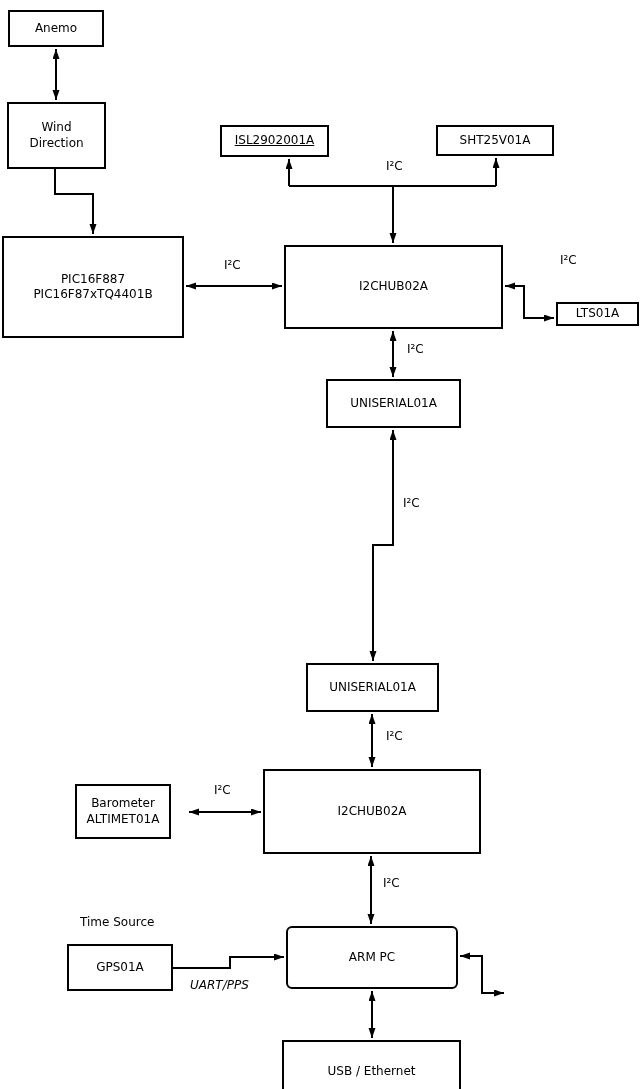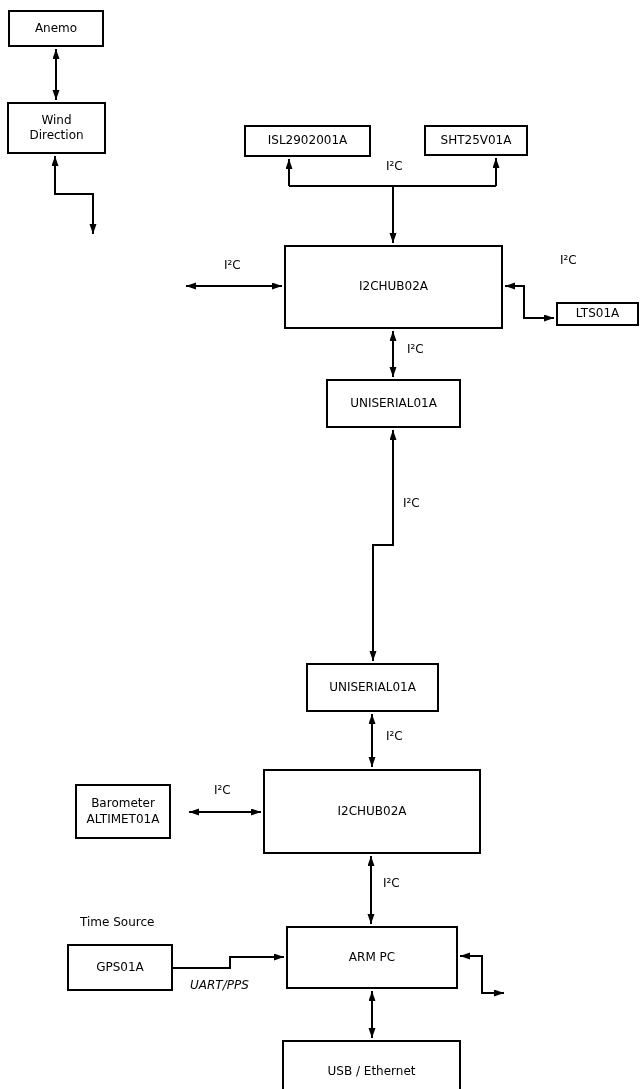--- a/index.html
+++ b/index.html
@@ -39,32 +39,32 @@
   }
   .buslabel {
     position: absolute;
     font-size: 12px;
     line-height: 1.1;
     white-space: nowrap;
     text-align: right;
   }
   
   .n-anemo   { left:8px;   top:2px;    width:96px;  height:37px; }
-  .n-wind    { left:7px;   top:94px;   width:99px;  height:52px; }
+  .n-wind    { left:7px;   top:94px;   width:99px;  height:67px; }
   .n-pic     { left:2px;   top:228px;  width:182px; height:102px; }
-  .n-isl     { left:244px; top:117px;  width:127px; height:32px; }
-  .n-sht     { left:424px; top:117px;  width:104px; height:31px; }
+  .n-isl     { left:220px; top:117px;  width:109px; height:32px;text-decoration:underline; }
+  .n-sht     { left:436px; top:117px;  width:118px; height:31px; }
   .n-hub1    { left:284px; top:237px;  width:219px; height:84px; }
   .n-lts     { left:556px; top:294px;  width:83px;  height:24px; }
   .n-uni1    { left:326px; top:371px;  width:135px; height:49px; }
   .n-uni2    { left:306px; top:655px;  width:133px; height:49px; }
   .n-baro    { left:75px;  top:776px;  width:96px; height:55px; }
   .n-hub2    { left:263px; top:761px;  width:218px; height:85px; }
   .n-gps     { left:67px;  top:936px;  width:106px; height:47px; }
-  .n-armpc   { left:286px; top:918px;  width:172px; height:63px; }
+  .n-armpc   { left:286px; top:918px;  width:172px; height:63px;border-radius:6px; }
   .n-sdcard  { left:506px; top:959px;  width:107px; height:48px; }
   .n-usb     { left:282px; top:1032px; width:179px; height:64px; }
   
   .l-hub-sensors { left:386px; top:152px; }
   .l-pic-hub     { left:224px; top:251px; }
   .l-hub-lts     { left:560px; top:246px; }
   .l-hub-uni     { left:407px; top:335px; }
   .l-uni-link    { left:403px; top:489px; }
   .l-uni-hub2    { left:386px; top:722px; }
   .l-baro-hub2   { left:214px; top:776px; }
@@ -102,20 +102,22 @@
     <path class="wire" d="M189,804 L261,804" marker-start="url(#arrow)" marker-end="url(#arrow)"></path>
     <path class="wire" d="M371,848 L371,916" marker-start="url(#arrow)" marker-end="url(#arrow)"></path>
     <path class="wire" d="M173,960 L230,960 L230,949 L284,949" marker-end="url(#arrow)"></path>
     <path class="wire" d="M460,948 L482,948 L482,985 L504,985" marker-start="url(#arrow)" marker-end="url(#arrow)"></path>
     <path class="wire" d="M372,983 L372,1030" marker-start="url(#arrow)" marker-end="url(#arrow)"></path>
   </svg>
 
   <div class="node n-anemo">Anemo</div>
   <div class="node n-wind">Wind
 Direction</div>
+  <div class="node n-pic">PIC16F887
+PIC16F87xTQ4401B</div>
   <div class="node n-isl">ISL2902001A</div>
   <div class="node n-sht">SHT25V01A</div>
   <div class="node n-hub1">I2CHUB02A</div>
   <div class="node n-lts">LTS01A</div>
   <div class="node n-uni1">UNISERIAL01A</div>
   <div class="node n-uni2">UNISERIAL01A</div>
   <div class="node n-baro">Barometer
 ALTIMET01A</div>
   <div class="node n-hub2">I2CHUB02A</div>
   <div class="node n-gps">GPS01A</div>

